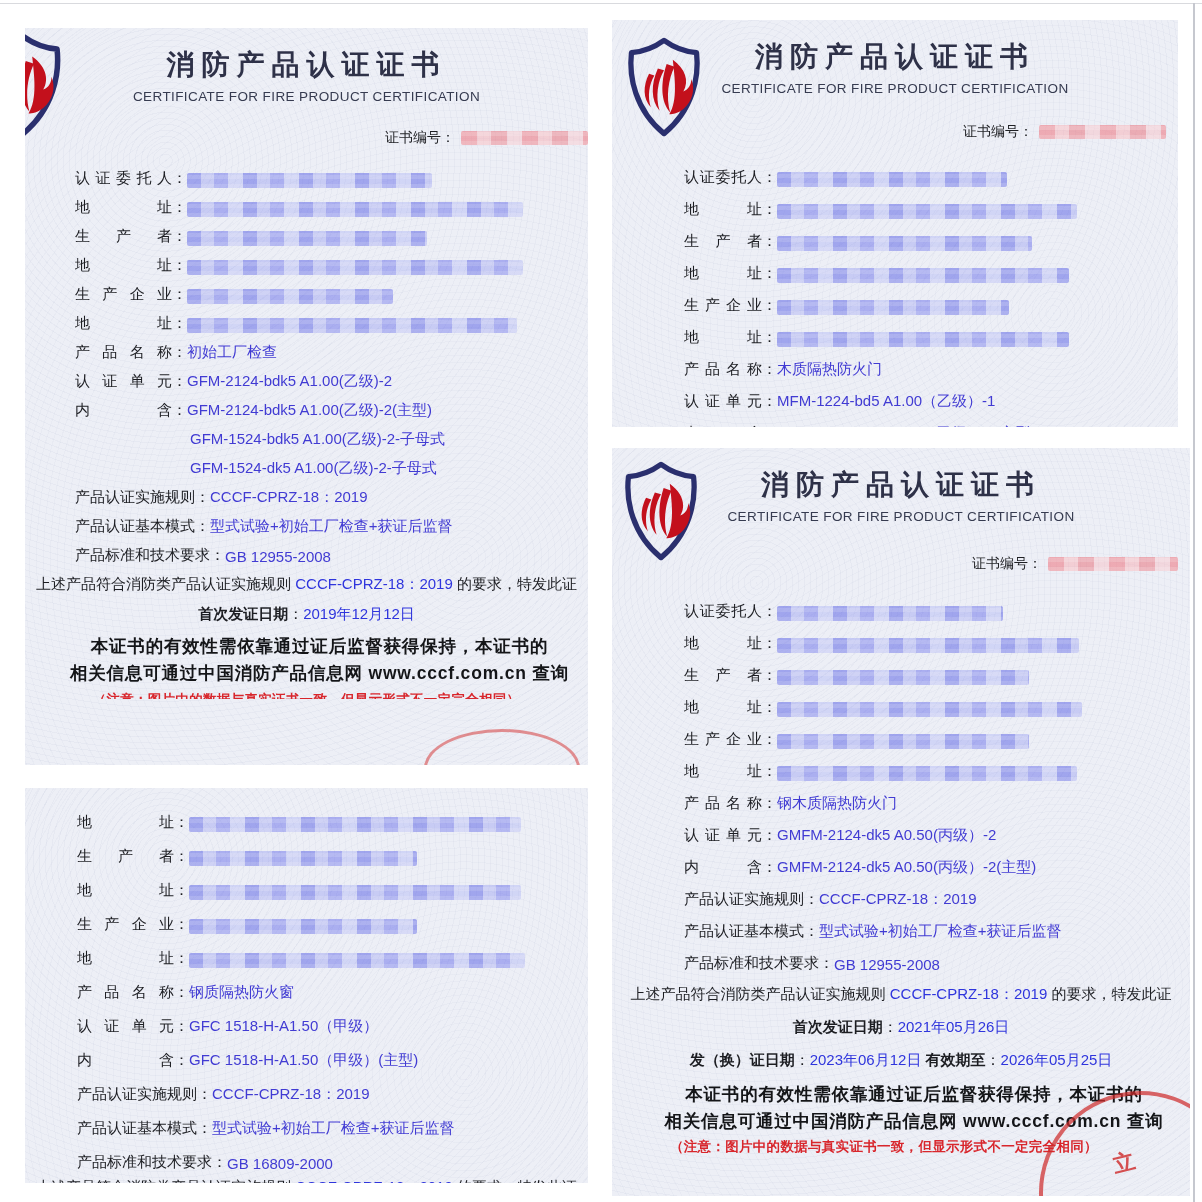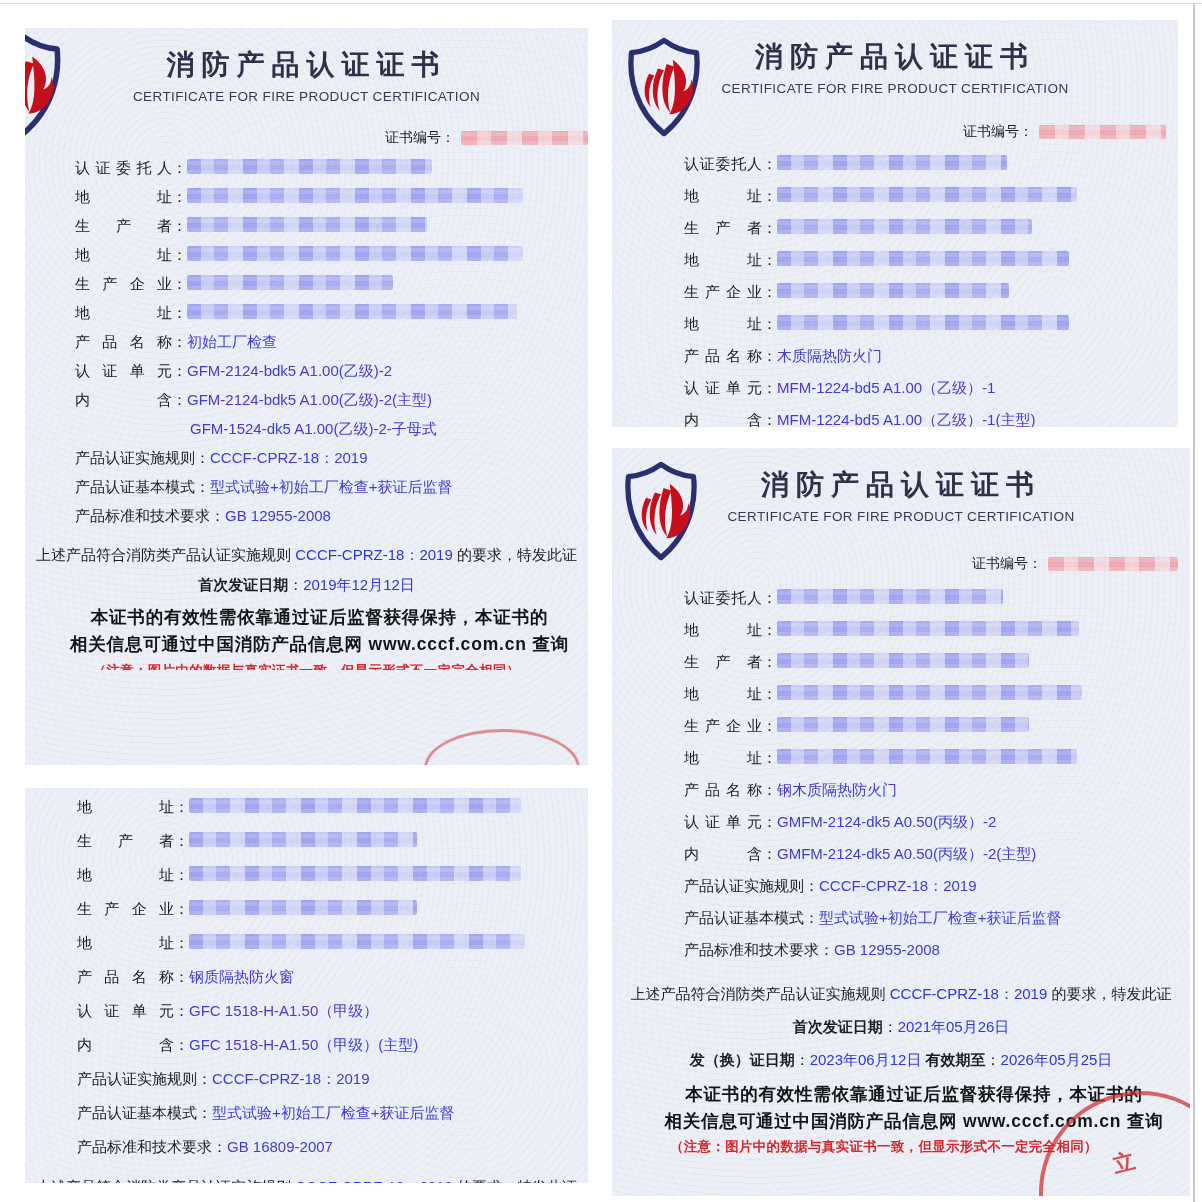--- a/index.html
+++ b/index.html
@@ -56,21 +56,21 @@
       repeating-linear-gradient(90deg, rgba(238,128,138,.62) 0 16px, rgba(248,170,176,.48) 16px 30px,
         rgba(233,118,128,.56) 30px 46px, rgba(250,182,188,.42) 46px 61px);
   }
 
   .fields{margin-top:12px;}
   .panelA .fields{margin-left:50px;}
   .panelB .fields{margin-left:52px;margin-top:10px;}
   .panelC .fields{margin-left:72px;margin-top:14px;}
   .panelD .fields{margin-left:72px;margin-top:16px;}
 
-  .frow{display:flex;align-items:flex-start;font-size:15px;}
+  .frow{display:flex;align-items:flex-end;font-size:15px;}
   .panelA .frow{height:29px;}
   .panelB .frow{height:34px;}
   .panelC .frow{height:32px;}
   .panelD .frow{height:32px;}
 
   .lbl{display:inline-block;text-align:justify;text-align-last:justify;color:#1c1d22;}
   .panelA .lbl,.panelB .lbl{min-width:97px;}
   .panelC .lbl,.panelD .lbl{min-width:78px;}
   .cl{color:#1c1d22;}
   .val{color:#413bd3;}
@@ -166,20 +166,23 @@
         <span class="lbl">认证单元</span>
         <span class="cl">：</span>
         <span class="val">GFM-2124-bdk5 A1.00(乙级)-2</span>
       </div>
     <div class="frow">
         <span class="lbl">内含</span>
         <span class="cl">：</span>
         <span class="val">GFM-2124-bdk5 A1.00(乙级)-2(主型)</span>
       </div>
     <div class="frow indent">
+        <span class="val">GFM-1524-bdk5 A1.00(乙级)-2-子母式</span>
+      </div>
+    <div class="frow indent">
         <span class="val">GFM-1524-dk5 A1.00(乙级)-2-子母式</span>
       </div>
     <div class="frow">
         <span class="lbl">产品认证实施规则</span>
         <span class="cl">：</span>
         <span class="val">CCCF-CPRZ-18：2019</span>
       </div>
     <div class="frow">
         <span class="lbl">产品认证基本模式</span>
         <span class="cl">：</span>
@@ -255,21 +258,21 @@
         <span class="val">CCCF-CPRZ-18：2019</span>
       </div>
     <div class="frow">
         <span class="lbl">产品认证基本模式</span>
         <span class="cl">：</span>
         <span class="val">型式试验+初始工厂检查+获证后监督</span>
       </div>
     <div class="frow">
         <span class="lbl">产品标准和技术要求</span>
         <span class="cl">：</span>
-        <span class="val">GB 16809-2007</span>
+        <span class="val">GB 16809-2000</span>
       </div>
   </div>
   <div class="cline" style="margin-top:6px">
     <span>上述产品符合消防类产品认证实施规则</span> <span class="val">CCCF-CPRZ-18：2019</span> <span>的要求，特发此证</span>
   </div>
 </section>
 
 <section class="panel panelC">
   <svg class="logo" viewBox="0 0 100 118">
     <path d="M50 6 C39 14 25 19 13 20 C10 47 17 85 50 112 C83 85 90 47 87 20 C75 19 61 14 50 6 Z" fill="none" stroke="#2a2f6e" stroke-width="6" stroke-linejoin="round"></path>

